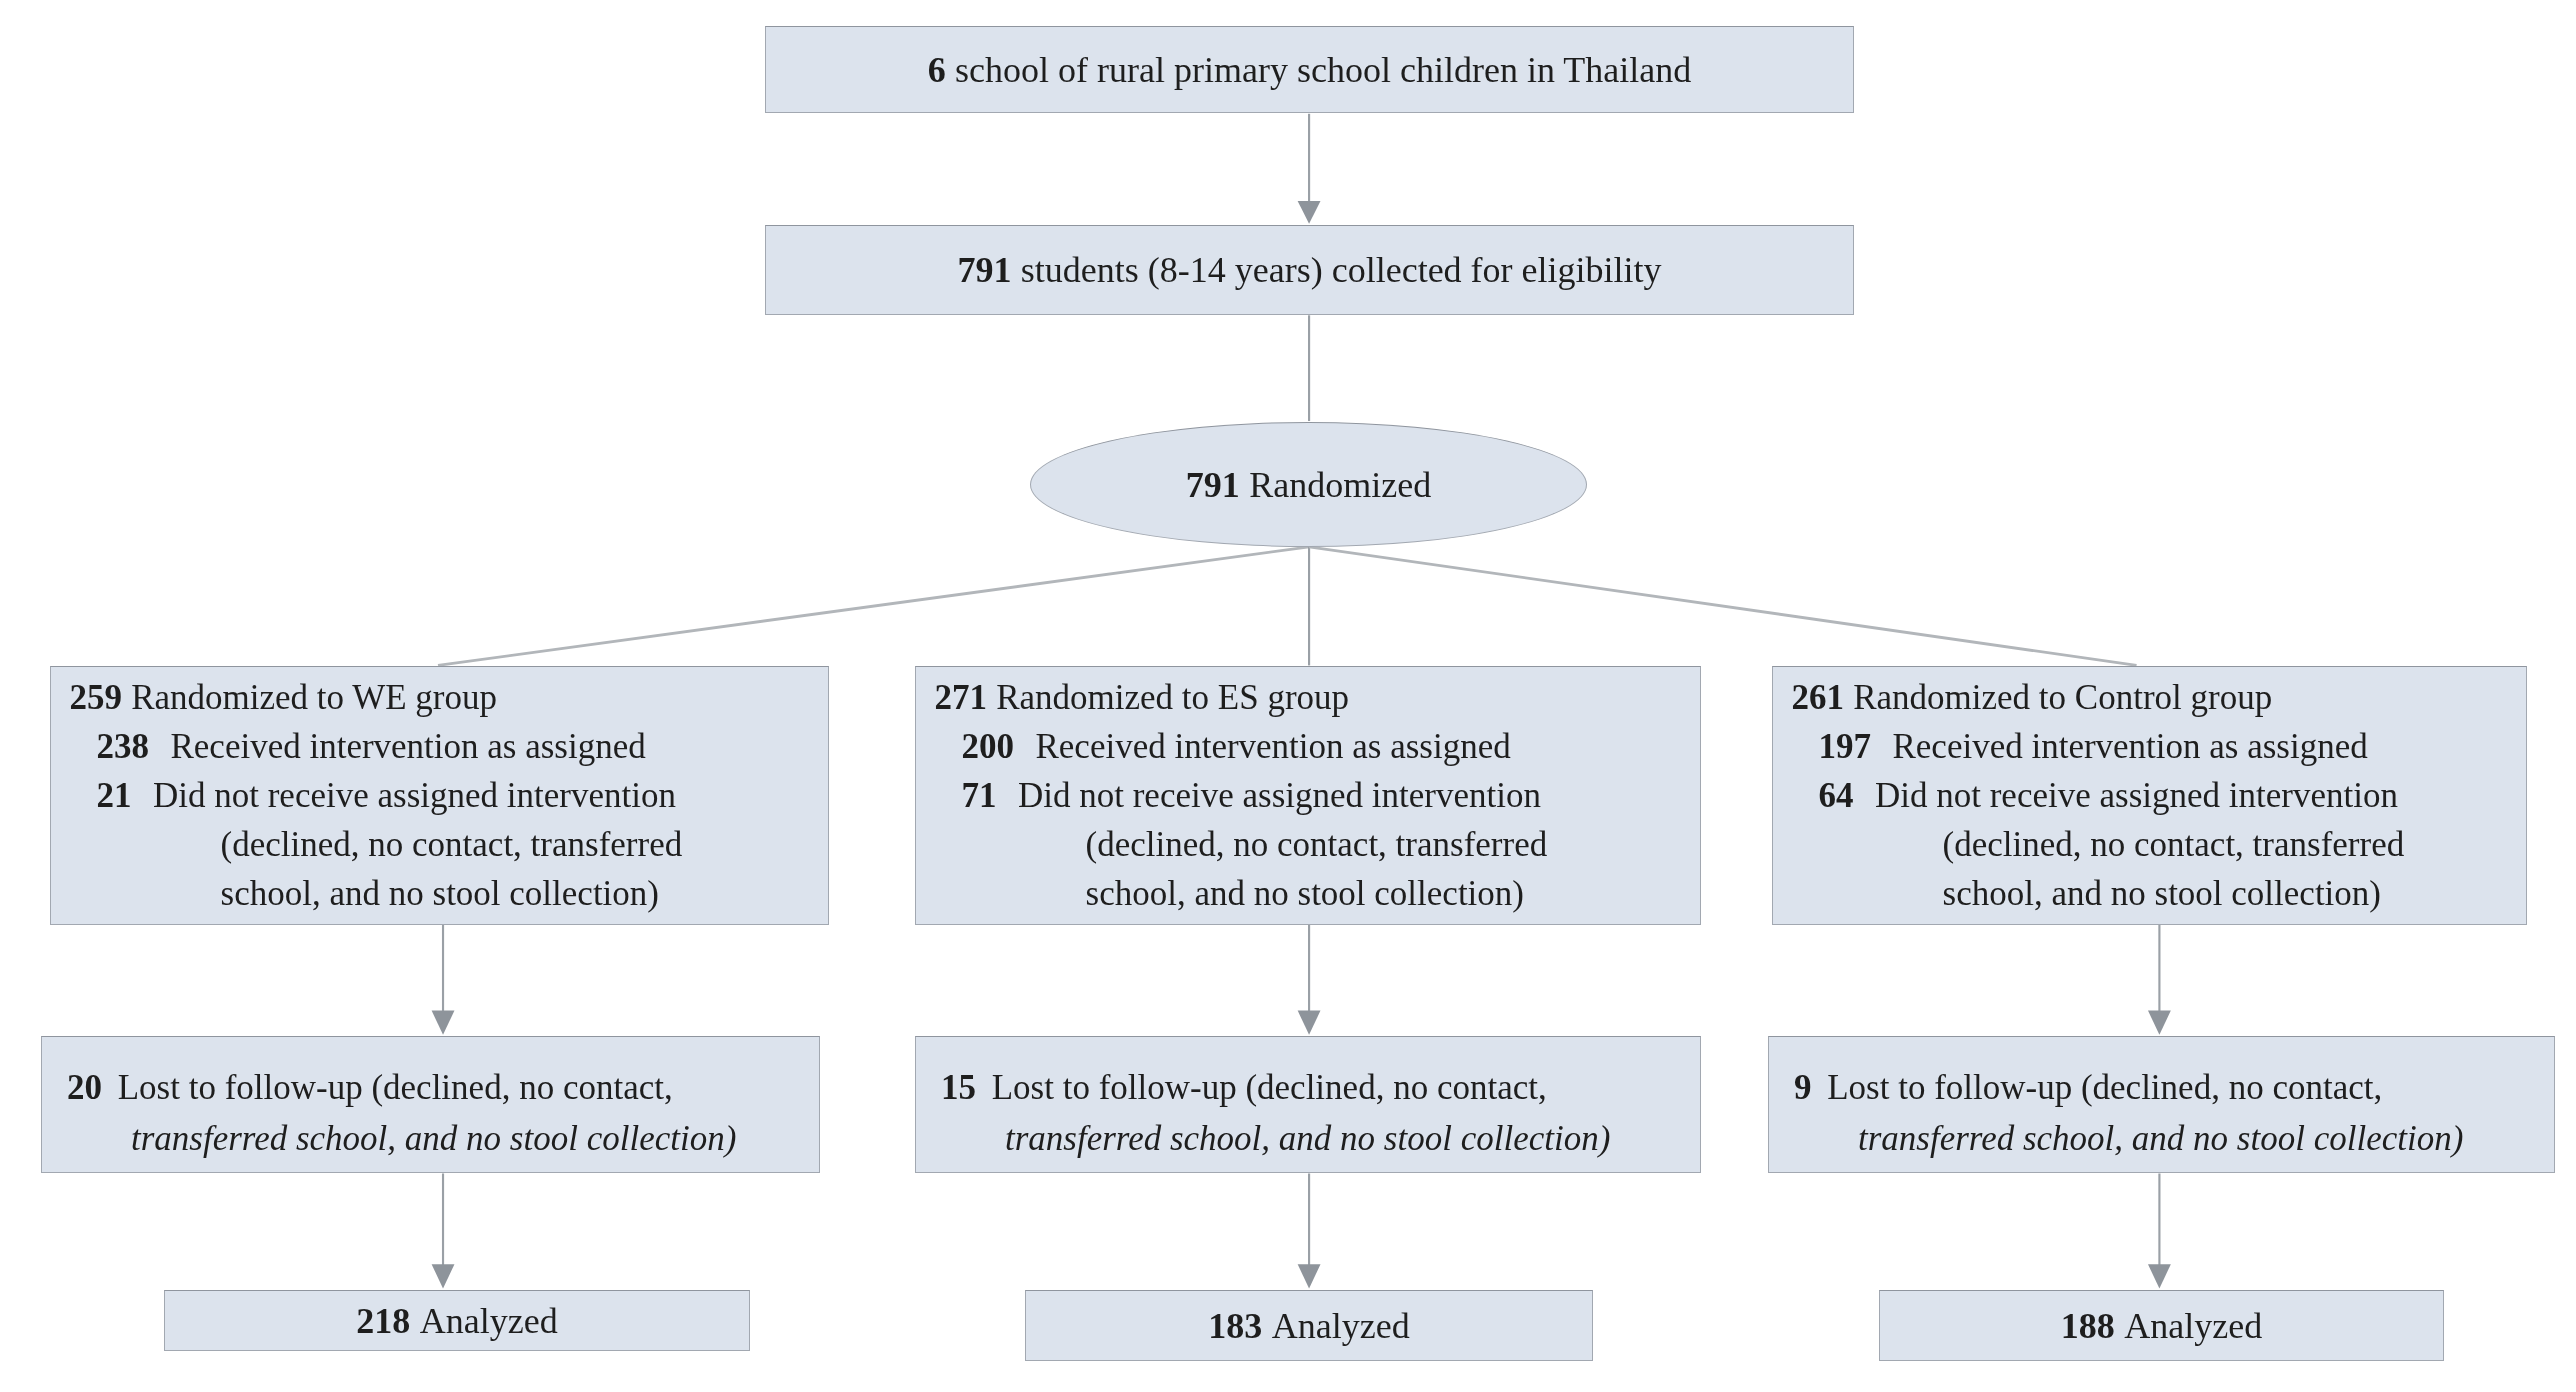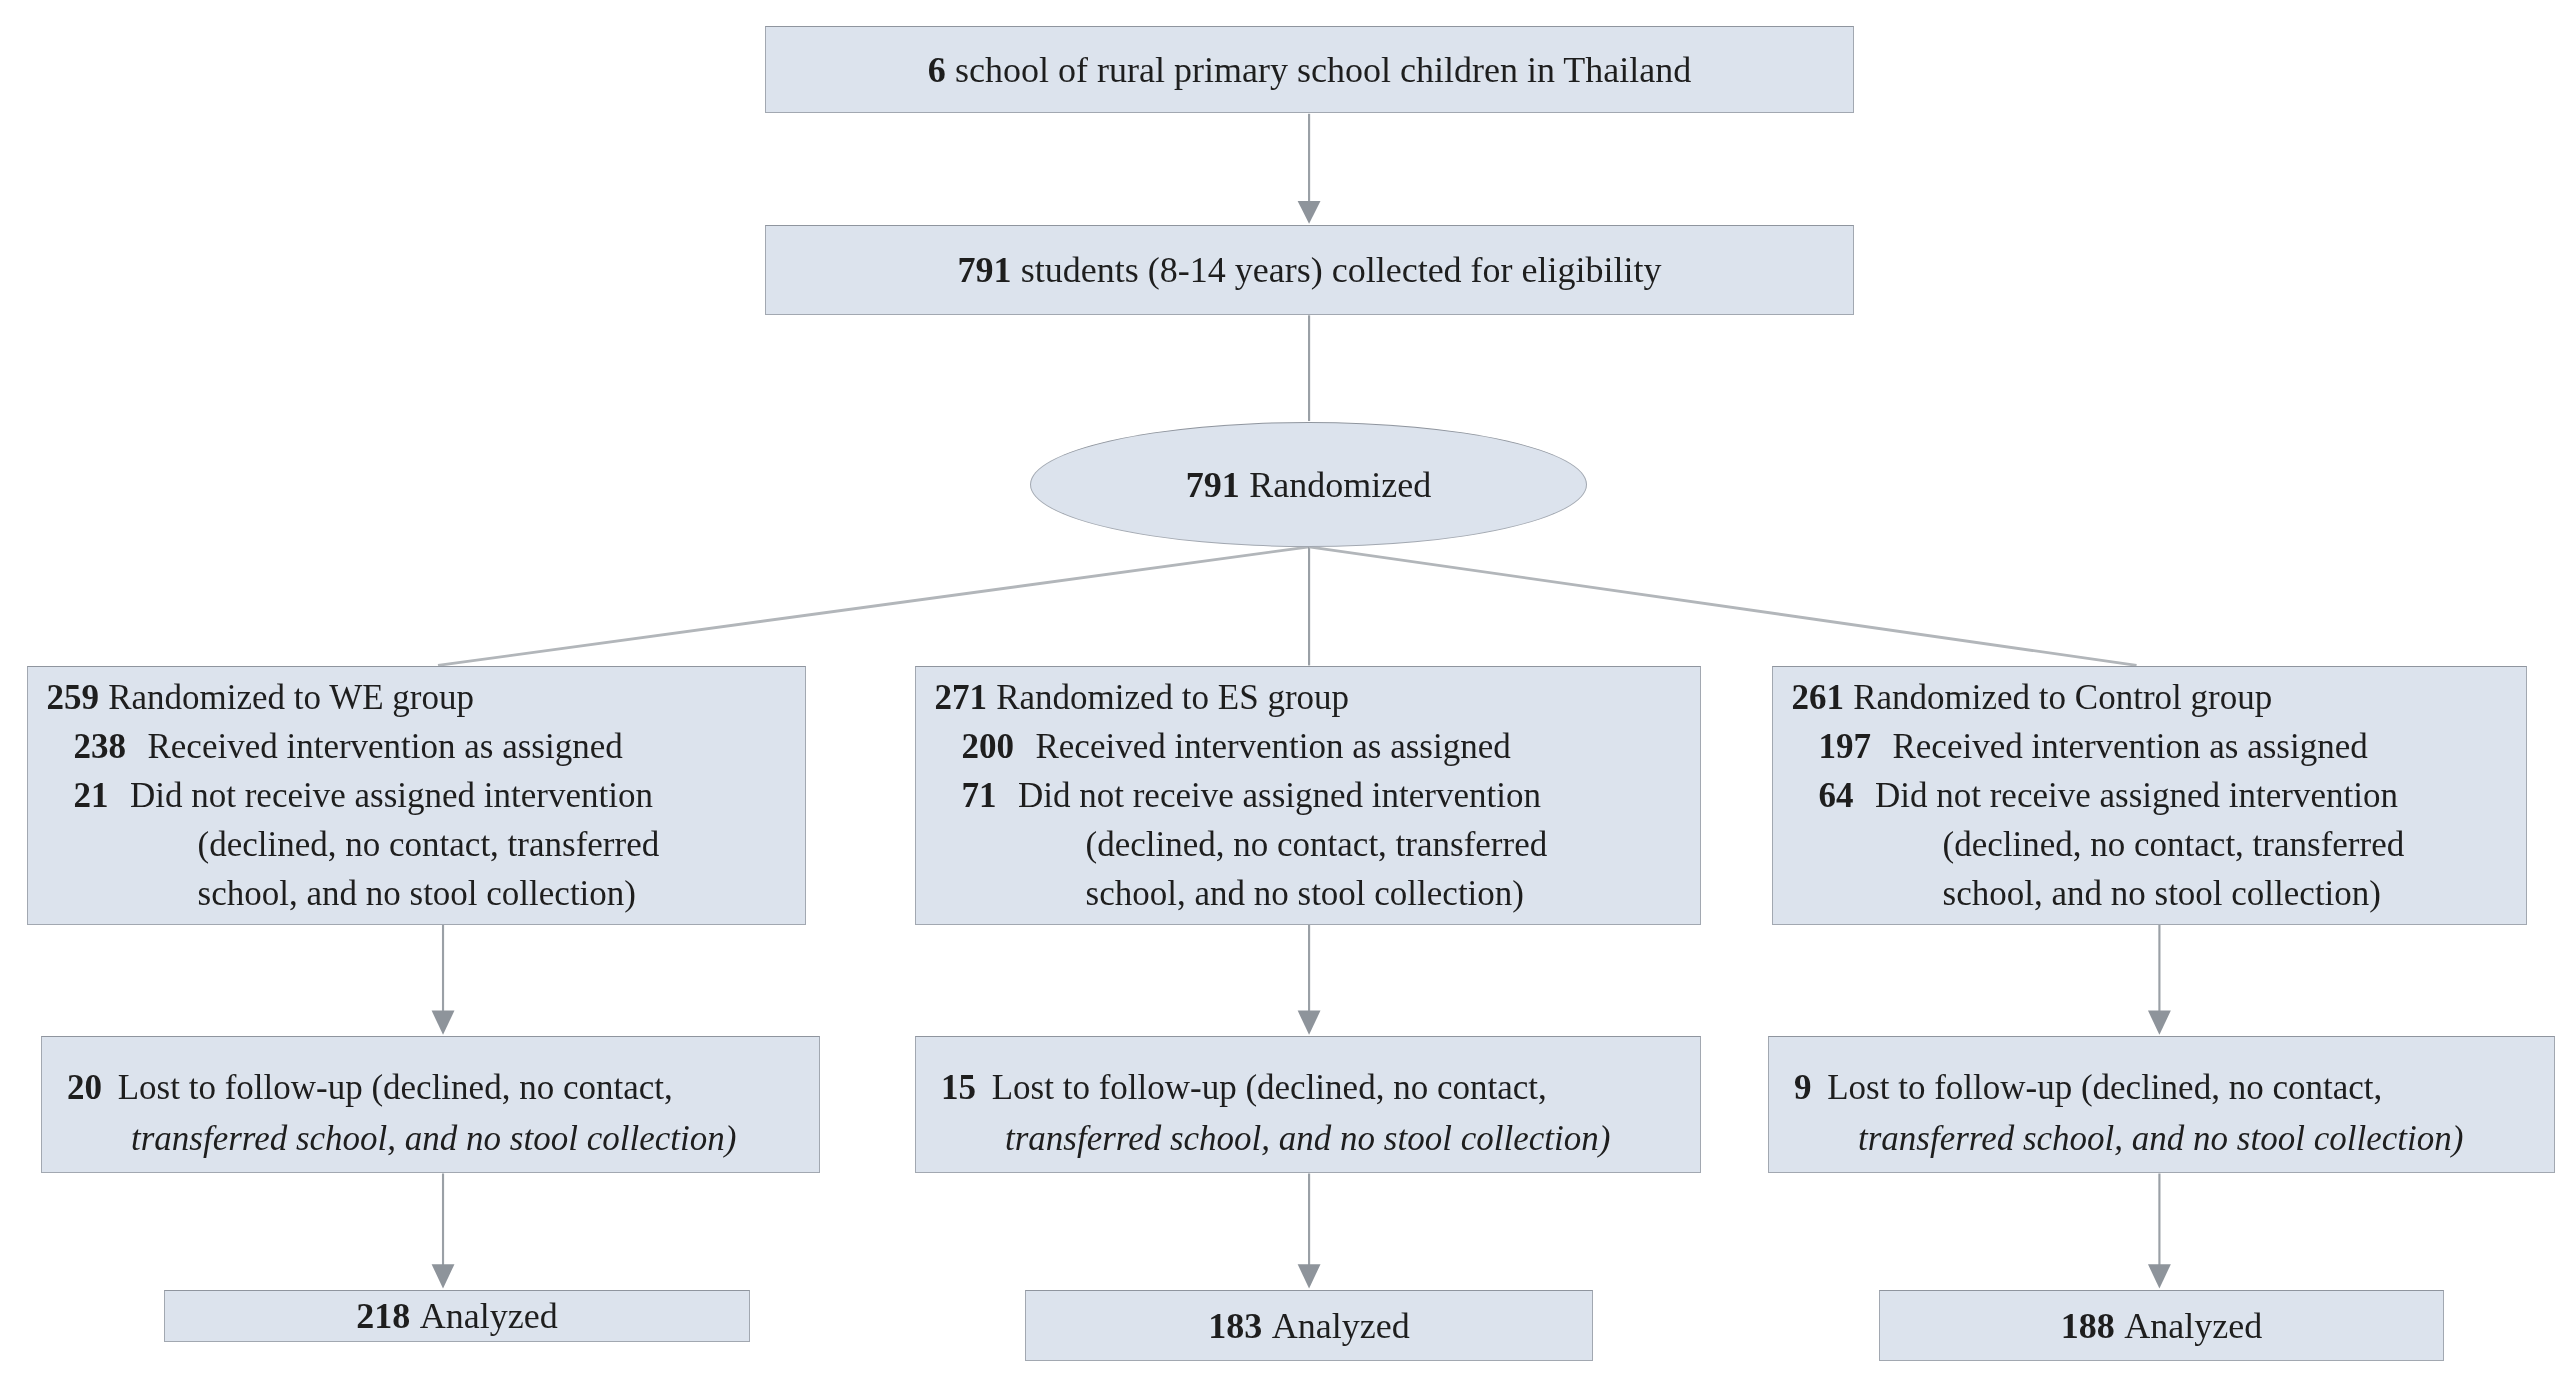--- a/index.html
+++ b/index.html
@@ -124,21 +124,21 @@
   <div class="box center-box" style="left:765px; top:225px; width:1089px; height:90px;">
     <span class="num inline">791</span>
     <span>students (8-14 years) collected for eligibility</span>
   </div>
 
   <div class="box center-box ellipse" style="left:1030px; top:422px; width:557px; height:125px;">
     <span class="num inline">791</span>
     <span>Randomized</span>
   </div>
 
-  <div class="box group-box" style="left:27px; top:666px; width:779px; height:259px;">
+  <div class="box group-box" style="left:50px; top:666px; width:779px; height:259px;">
     <div class="line">
       <span class="num inline">259</span><span>Randomized to WE group</span>
     </div>
     <div class="line sub">
       <span class="num">238</span><span>Received intervention as assigned</span>
     </div>
     <div class="line sub">
       <span class="num">21</span><span>Did not receive assigned intervention</span>
     </div>
     <div class="line note">(declined, no contact, transferred</div>
@@ -187,21 +187,21 @@
     <div class="line cont">transferred school, and no stool collection)</div>
   </div>
 
   <div class="box lost-box" style="left:1768px; top:1036px; width:787px; height:137px;">
     <div class="line">
       <span class="num">9</span><span>Lost to follow-up (declined, no contact,</span>
     </div>
     <div class="line cont">transferred school, and no stool collection)</div>
   </div>
 
-  <div class="box analyzed-box" style="left:164px; top:1290px; width:586px; height:52px;">
+  <div class="box analyzed-box" style="left:164px; top:1290px; width:586px; height:61px;">
     <span class="num inline">218</span>
     <span>Analyzed</span>
   </div>
 
   <div class="box analyzed-box" style="left:1025px; top:1290px; width:568px; height:71px;">
     <span class="num inline">183</span>
     <span>Analyzed</span>
   </div>
 
   <div class="box analyzed-box" style="left:1879px; top:1290px; width:565px; height:71px;justify-content:center;">

